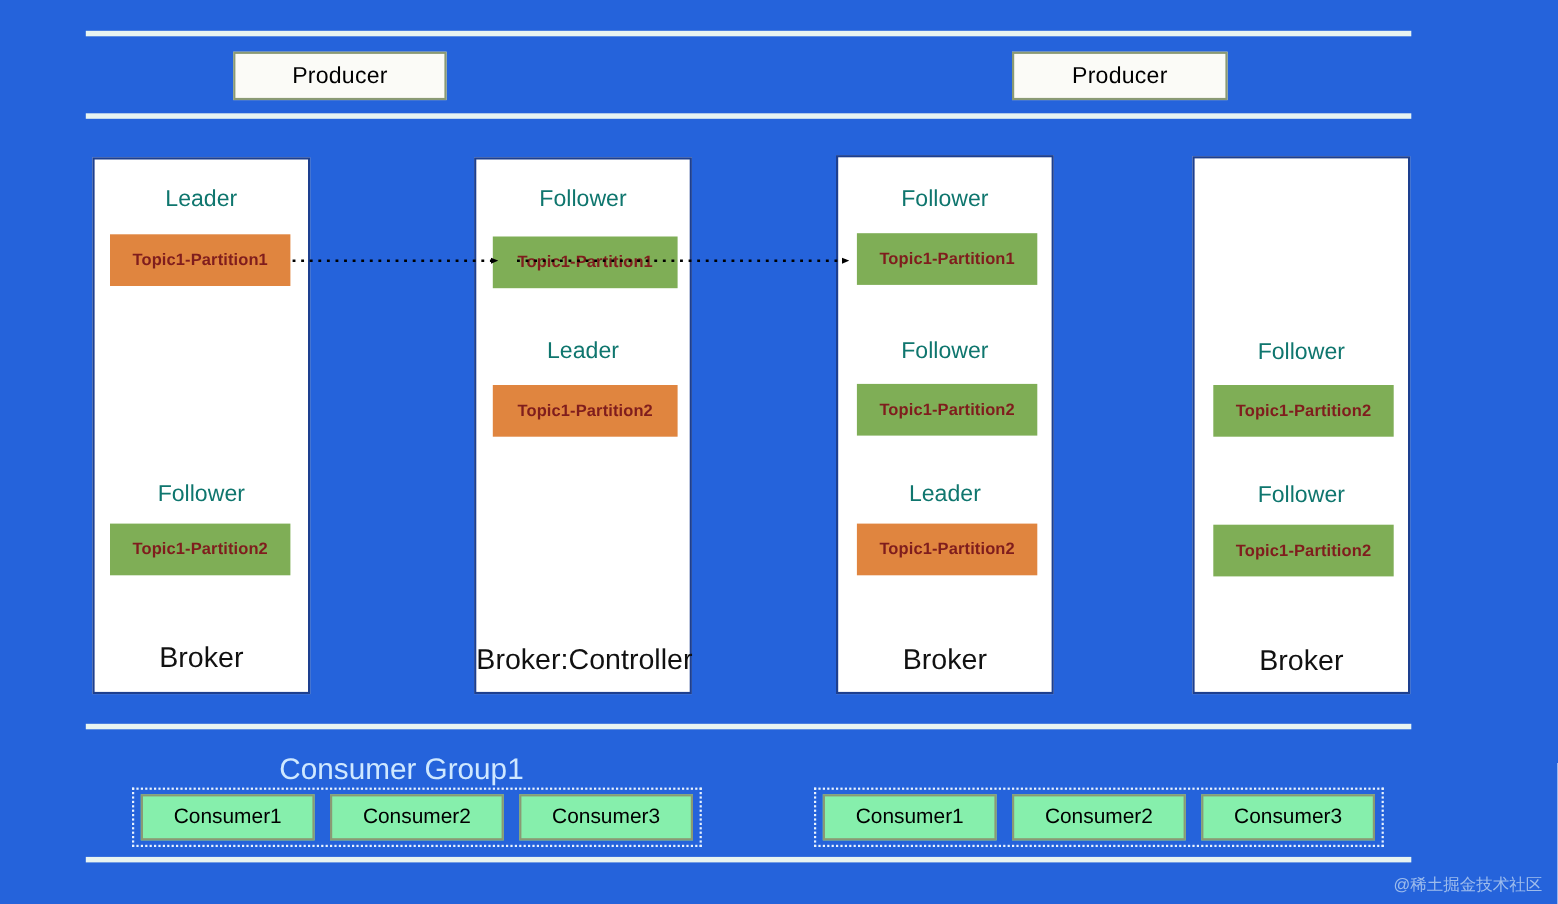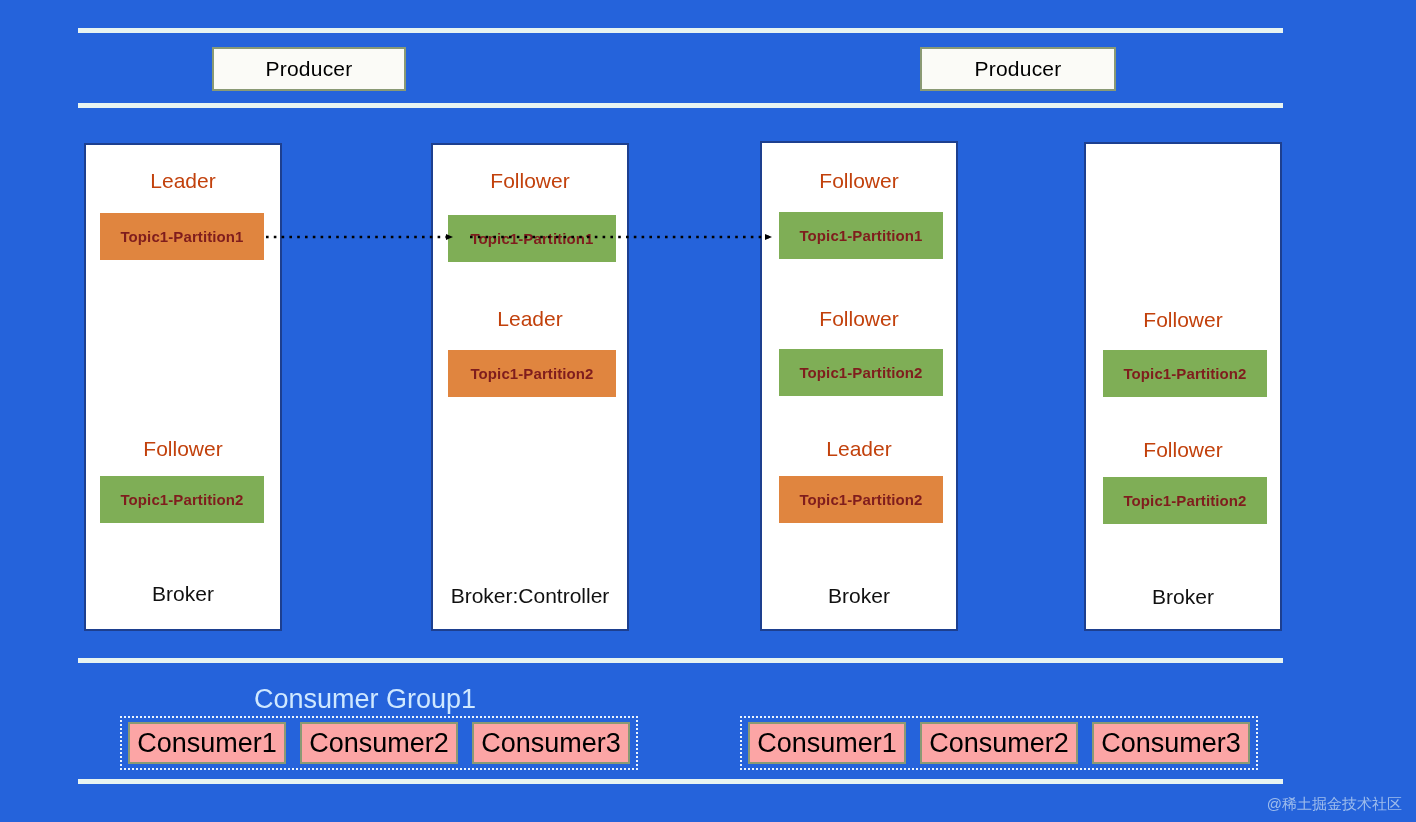--- a/index.html
+++ b/index.html
@@ -57,21 +57,21 @@
   #broker-2 { left: 431px;  top: 143px; width: 198px; height: 488px; }
   #broker-3 { left: 760px;  top: 141px; width: 198px; height: 490px; }
   #broker-4 { left: 1084px; top: 142px; width: 198px; height: 489px; }
 
   .role {
     position: absolute;
     left: 0;
     width: 100%;
     text-align: center;
     font-size: 21px;
-    color: #c2410c;
+    color: #0f766e;
     white-space: nowrap;
   }
 
   .partition {
     position: absolute;
     box-sizing: border-box;
     height: 47px;
     display: flex;
     align-items: center;
     justify-content: center;
@@ -82,21 +82,21 @@
     white-space: nowrap;
   }
   .partition.orange { background: #e0853f; }
   .partition.green  { background: #7fae56; }
 
   .broker-label {
     position: absolute;
     left: 0;
     width: 100%;
     text-align: center;
-    font-size: 21px;
+    font-size: 26px;
     color: #111;
     white-space: nowrap;
   }
 
   
   .arrow-svg {
     position: absolute;
     left: 0;
     top: 0;
     width: 1416px;
@@ -119,27 +119,27 @@
     height: 54px;
     display: flex;
     align-items: center;
     justify-content: space-between;
     padding: 0 6px;
   }
   .consumer {
     box-sizing: border-box;
     width: 158px;
     height: 42px;
-    background: #fca5a5;
+    background: #86efac;
     border: 2px solid #8a9a74;
     display: flex;
     align-items: center;
     justify-content: center;
     color: #000;
-    font-size: 27px;
+    font-size: 19px;
     white-space: nowrap;
   }
 
   
   #watermark {
     position: absolute;
     right: 14px;
     bottom: 8px;
     font-size: 15px;
     color: #a8c4ee;

